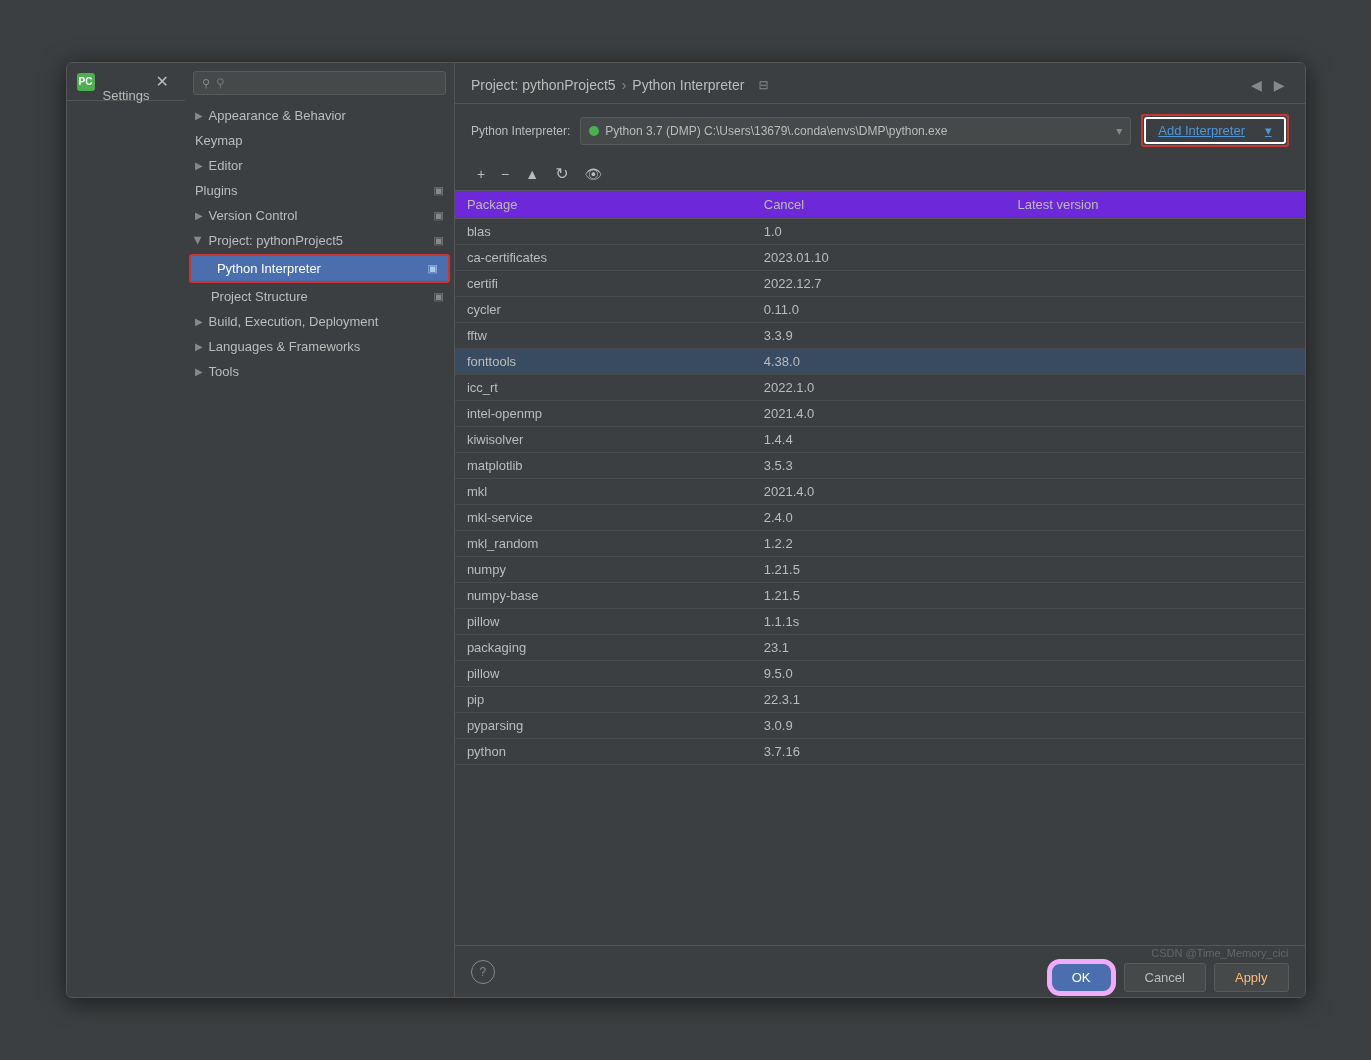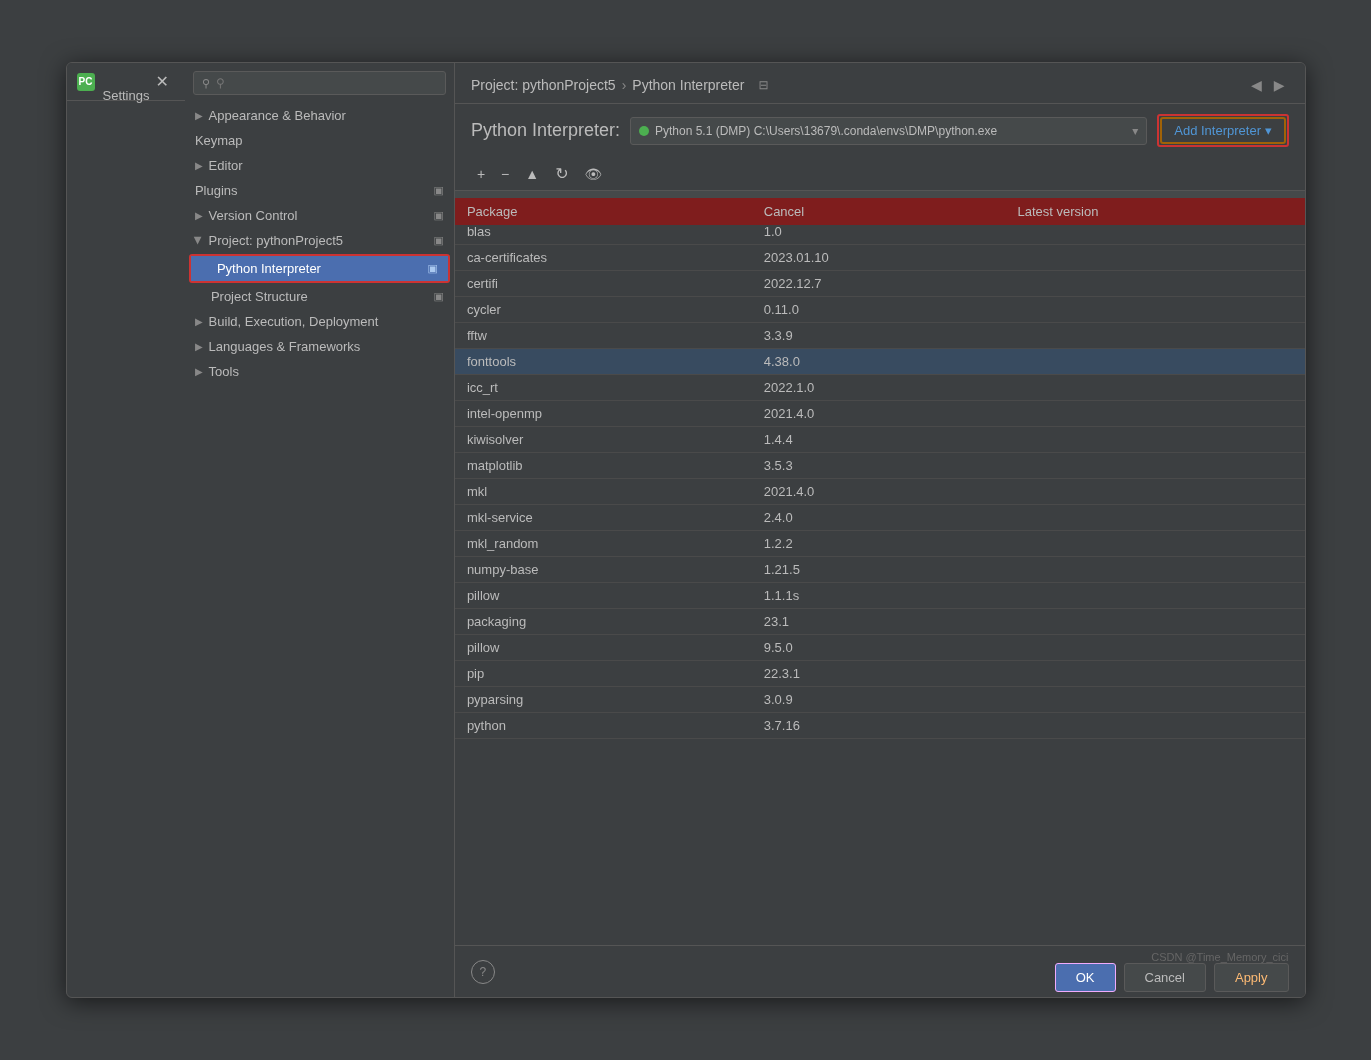--- a/index.html
+++ b/index.html
@@ -140,21 +140,21 @@
       padding: 2px 4px;
     }
     
     .interpreter-row {
       display: flex;
       align-items: center;
       padding: 10px 16px;
       gap: 10px;
       flex-shrink: 0;
     }
-    .interpreter-label { color: #bbb; font-size: 18px; white-space: nowrap; }
+    .interpreter-label { color: #bbb; font-size: 12px; white-space: nowrap; }
     .interpreter-select {
       flex: 1;
       background: #45494a;
       border: 1px solid #5a5a5a;
       border-radius: 3px;
       padding: 4px 8px;
       color: #bbb;
       font-size: 12px;
       display: flex;
       align-items: center;
@@ -165,31 +165,32 @@
     .interp-dot {
       width: 10px; height: 10px;
       border-radius: 50%;
       background: #4CAF50;
       flex-shrink: 0;
     }
     .interp-path { color: #bbb; font-size: 12px; overflow: hidden; text-overflow: ellipsis; white-space: nowrap; }
     .interp-chevron { color: #888; margin-left: auto; }
     .add-interpreter-btn {
       background: transparent;
-      border: 2px solid #a16207;
+      border: 2px solid #ffffff;
       border-radius: 3px;
       color: #5096d6;
       font-size: 13px;
       font-weight: 500;
       padding: 4px 12px;
       cursor: pointer;
       white-space: nowrap;
       display: flex;
       align-items: center;
-      gap: 4px;
+      gap: 20px;
+      text-decoration: underline;
     }
     
     .table-toolbar {
       display: flex;
       align-items: center;
       padding: 4px 16px;
       gap: 4px;
       border-bottom: 1px solid #555;
       flex-shrink: 0;
     }
@@ -216,22 +217,22 @@
     thead tr {
       background: #45494a;
       border-bottom: 1px solid #555;
     }
     thead th {
       text-align: left;
       padding: 6px 12px;
       color: #bbb;
       font-weight: 500;
       position: sticky;
-      top: 7px;
-      background: #7f1d1d;
+      top: 0;
+      background: #6d28d9;
     }
     tbody tr {
       border-bottom: 1px solid #4a4a4a;
     }
     tbody tr.highlighted { background: #384b60; }
     tbody td {
       padding: 5px 12px;
       color: #bbb;
     }
     
@@ -256,24 +257,24 @@
       border: 1px solid #888;
       background: transparent;
       color: #888;
       font-size: 12px;
       cursor: pointer;
       display: flex; align-items: center; justify-content: center;
     }
     .bottom-right { display: flex; align-items: center; gap: 8px; }
     .btn-ok {
       background: #4b6eaf;
-      border: 1px solid #f0abfc;
+      border: 5px solid #f0abfc;
       color: #fff;
       padding: 6px 20px;
-      border-radius: 3px;
+      border-radius: 13px;
       cursor: pointer;
       font-size: 13px;
     }
     .btn-cancel {
       background: #45494a;
       border: 1px solid #5a5a5a;
       color: #bbb;
       padding: 6px 20px;
       border-radius: 3px;
       cursor: pointer;
@@ -387,21 +388,21 @@
         <div class="nav-arrows">
           <span class="nav-arrow">◀</span>
           <span class="nav-arrow">▶</span>
         </div>
       </div>
 
       <div class="interpreter-row">
         <span class="interpreter-label">Python Interpreter:</span>
         <div class="interpreter-select">
           <span class="interp-dot"></span>
-          <span class="interp-path"><span>Python 5.1 (DMP)</span> <span>C:\Users\13679\.conda\envs\DMP\python.exe</span></span>
+          <span class="interp-path"><span>Python 3.7 (DMP)</span> <span>C:\Users\13679\.conda\envs\DMP\python.exe</span></span>
           <span class="interp-chevron">▾</span>
         </div>
         <div style="border: 2px solid #cc3333; border-radius: 3px; padding: 1px;">
           <button class="add-interpreter-btn">
             <span>Add Interpreter</span>
             <span>▾</span>
           </button>
         </div>
       </div>
 
@@ -482,20 +483,25 @@
                 <td>mkl-service</td>
                 <td>2.4.0</td>
                 <td></td>
               </tr>
               <tr>
                 <td>mkl_random</td>
                 <td>1.2.2</td>
                 <td></td>
               </tr>
               <tr>
+                <td>numpy</td>
+                <td>1.21.5</td>
+                <td></td>
+              </tr>
+              <tr>
                 <td>numpy-base</td>
                 <td>1.21.5</td>
                 <td></td>
               </tr>
               <tr>
                 <td>pillow</td>
                 <td>1.1.1s</td>
                 <td></td>
               </tr>
               <tr>

